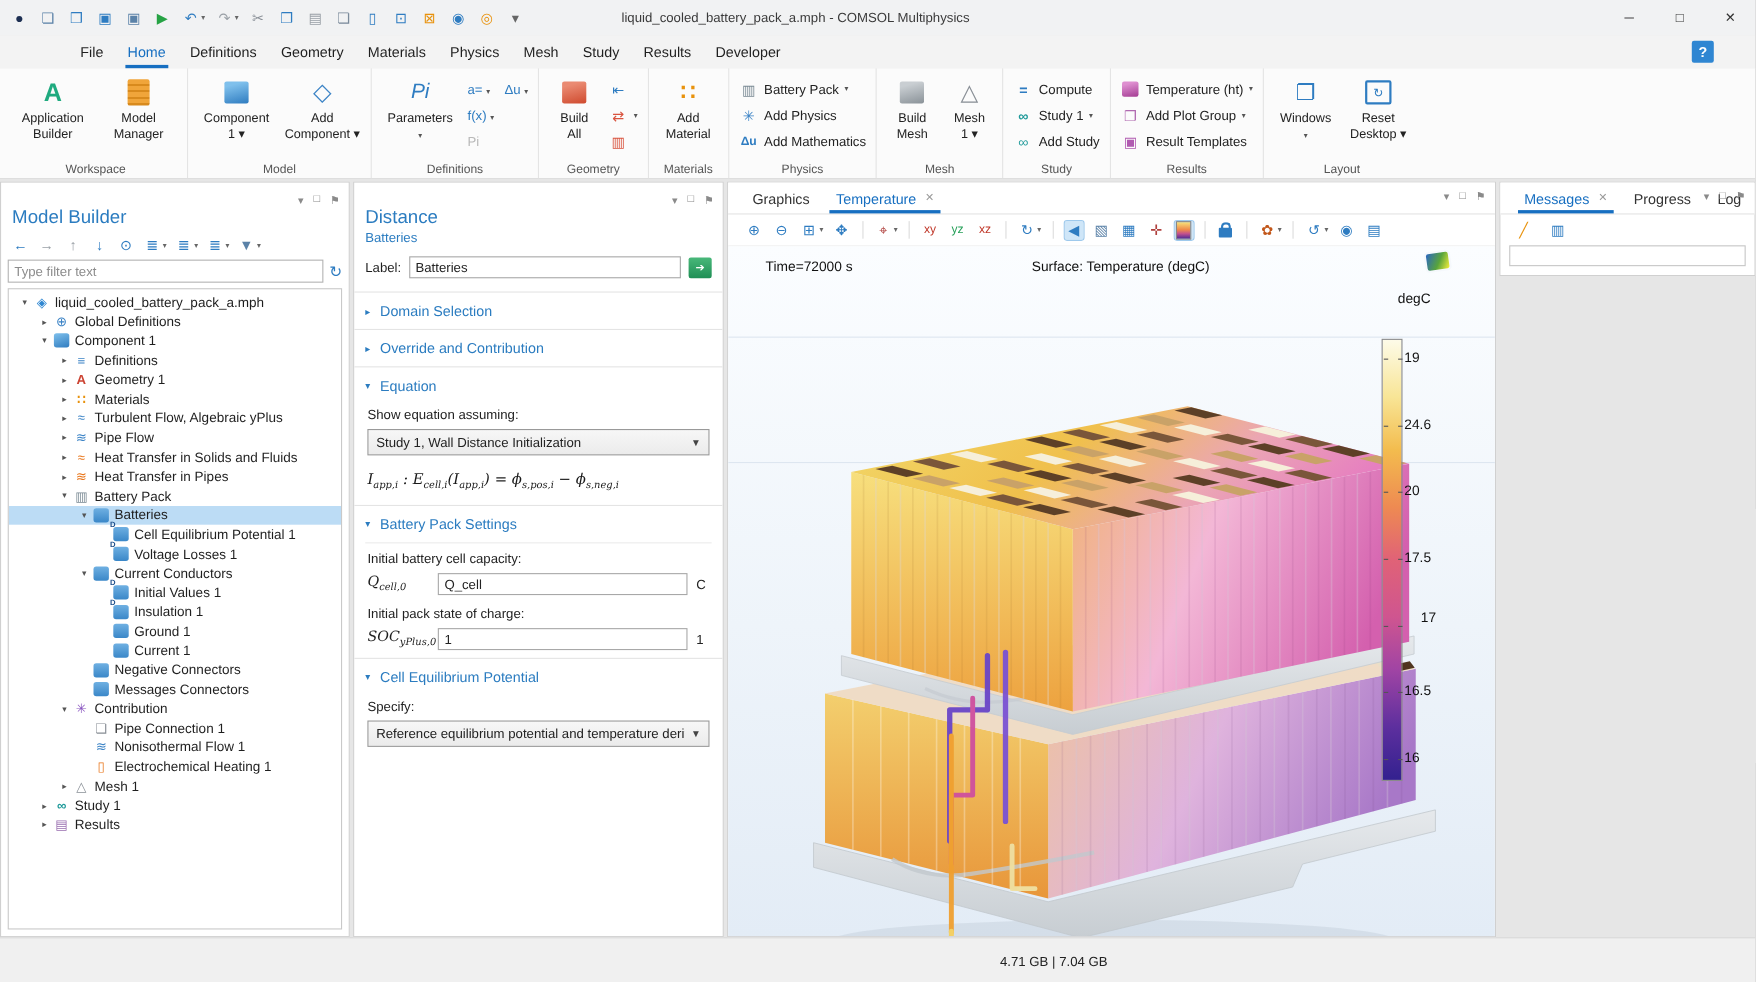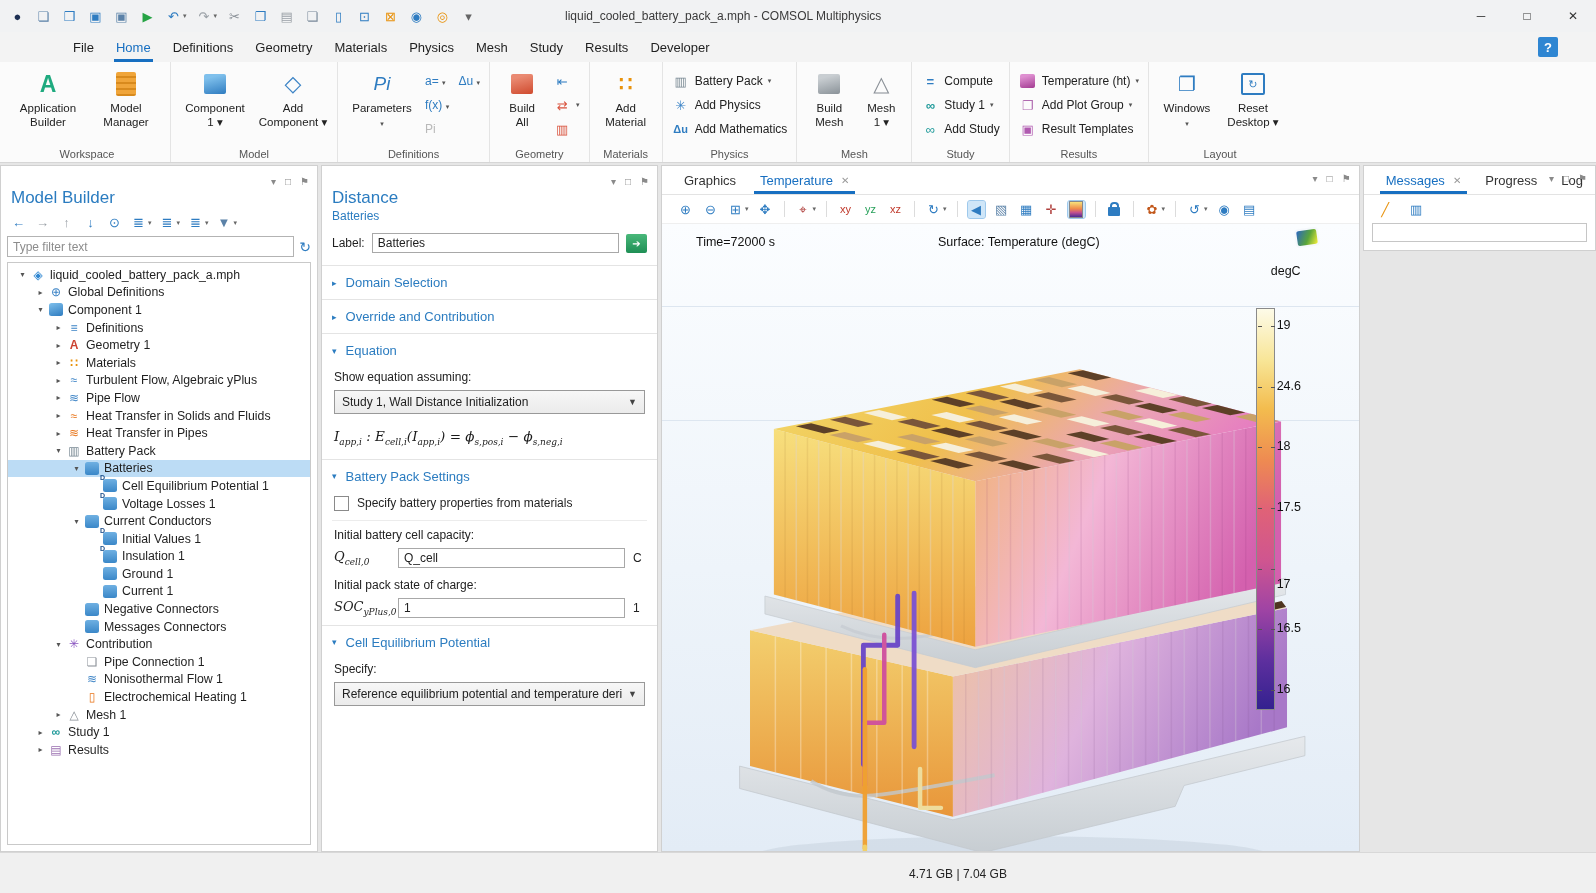--- a/index.html
+++ b/index.html
@@ -648,24 +648,20 @@
         </div>
         <div class="caption">Show equation assuming:</div>
         <div class="dropdown">
           <span>Study 1, Wall Distance Initialization</span>
             <span class="dd-arrow">▼</span>
         </div>
         <div class="eq">I<sub>app,i</sub> :  E<sub>cell,i</sub>(I<sub>app,i</sub>) = ϕ<sub>s,pos,i</sub> − ϕ<sub>s,neg,i</sub></div>
         <div class="sec">
           <span class="schev">▾</span>
             <span>Battery Pack Settings</span>
-        </div>
-        <div class="cbrow">
-          <span class="cbox"></span>
-          <span>Specify battery properties from materials</span>
         </div>
         <div class="sepline"></div>
         <div class="caption">Initial battery cell capacity:</div>
         <div class="fieldrow">
           <span class="sym">Q<sub>cell,0</sub></span>
           <input class="input" style="flex: 1 1 0%;" value="Q_cell">
           <span class="unit">C</span>
         </div>
         <div class="caption">Initial pack state of charge:</div>
         <div class="fieldrow">
@@ -1007,27 +1003,27 @@
           <div class="thumb"></div>
           <div class="unit-label">degC</div>
           <div class="colorbar" id="colorbar" style="background: linear-gradient(rgb(253, 251, 232) 0%, rgb(248, 229, 150) 13%, rgb(243, 188, 78) 25%, rgb(238, 138, 82) 38%, rgb(224, 98, 119) 50%, rgb(207, 85, 144) 63%, rgb(160, 68, 164) 75%, rgb(93, 47, 158) 88%, rgb(51, 33, 143) 100%);"></div>
           <div id="cb-ticks">
               <div class="cbt" style="top: 94px;">19</div>
               <div class="cbdash" style="top: 102px; right: 97px;"></div>
               <div class="cbdash" style="top: 102px; right: 84px;"></div>
               <div class="cbt" style="top: 154.667px;">24.6</div>
               <div class="cbdash" style="top: 162.667px; right: 97px;"></div>
               <div class="cbdash" style="top: 162.667px; right: 84px;"></div>
-              <div class="cbt" style="top: 215.333px;">18</div>
+              <div class="cbt" style="top: 215.333px;">20</div>
               <div class="cbdash" style="top: 223.333px; right: 97px;"></div>
               <div class="cbdash" style="top: 223.333px; right: 84px;"></div>
               <div class="cbt" style="top: 276px;">17.5</div>
               <div class="cbdash" style="top: 284px; right: 97px;"></div>
               <div class="cbdash" style="top: 284px; right: 84px;"></div>
-              <div class="cbt" style="top: 353px;">17</div>
+              <div class="cbt" style="top: 330px; text-align: center;">17</div>
               <div class="cbdash" style="top: 344.667px; right: 97px;"></div>
               <div class="cbdash" style="top: 344.667px; right: 84px;"></div>
               <div class="cbt" style="top: 397.333px;">16.5</div>
               <div class="cbdash" style="top: 405.333px; right: 97px;"></div>
               <div class="cbdash" style="top: 405.333px; right: 84px;"></div>
               <div class="cbt" style="top: 458px;">16</div>
               <div class="cbdash" style="top: 466px; right: 97px;"></div>
               <div class="cbdash" style="top: 466px; right: 84px;"></div>
             </div>
         </div>

